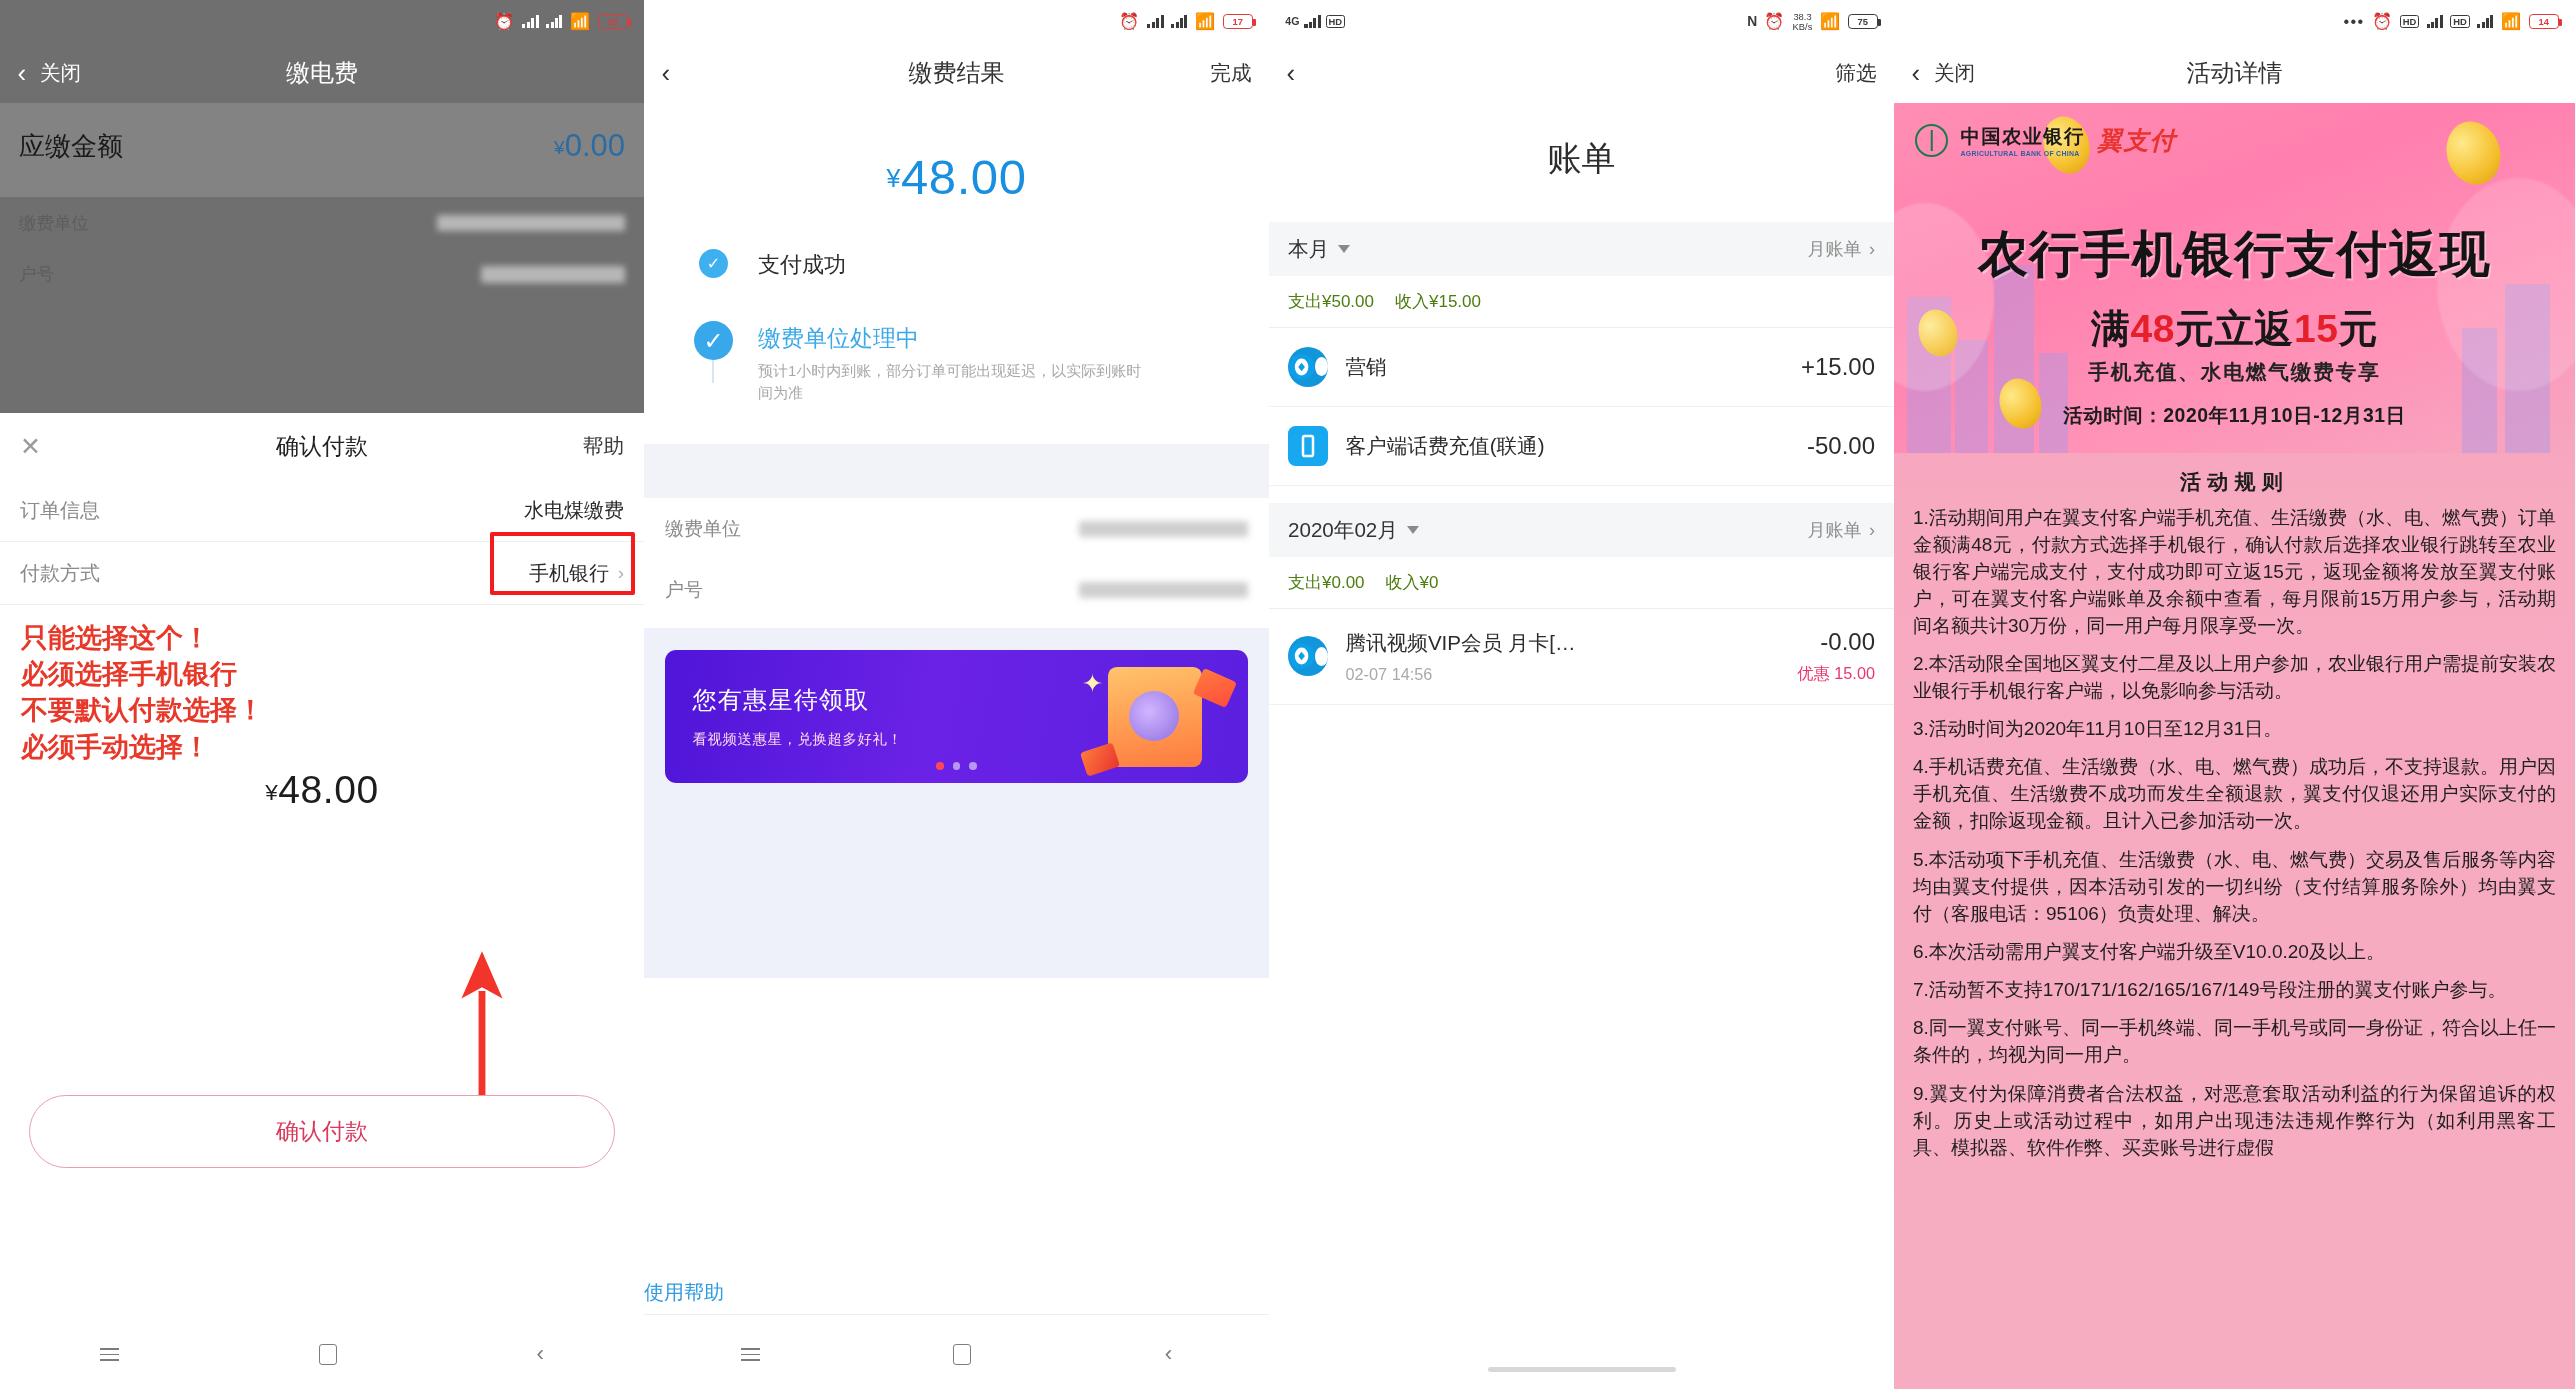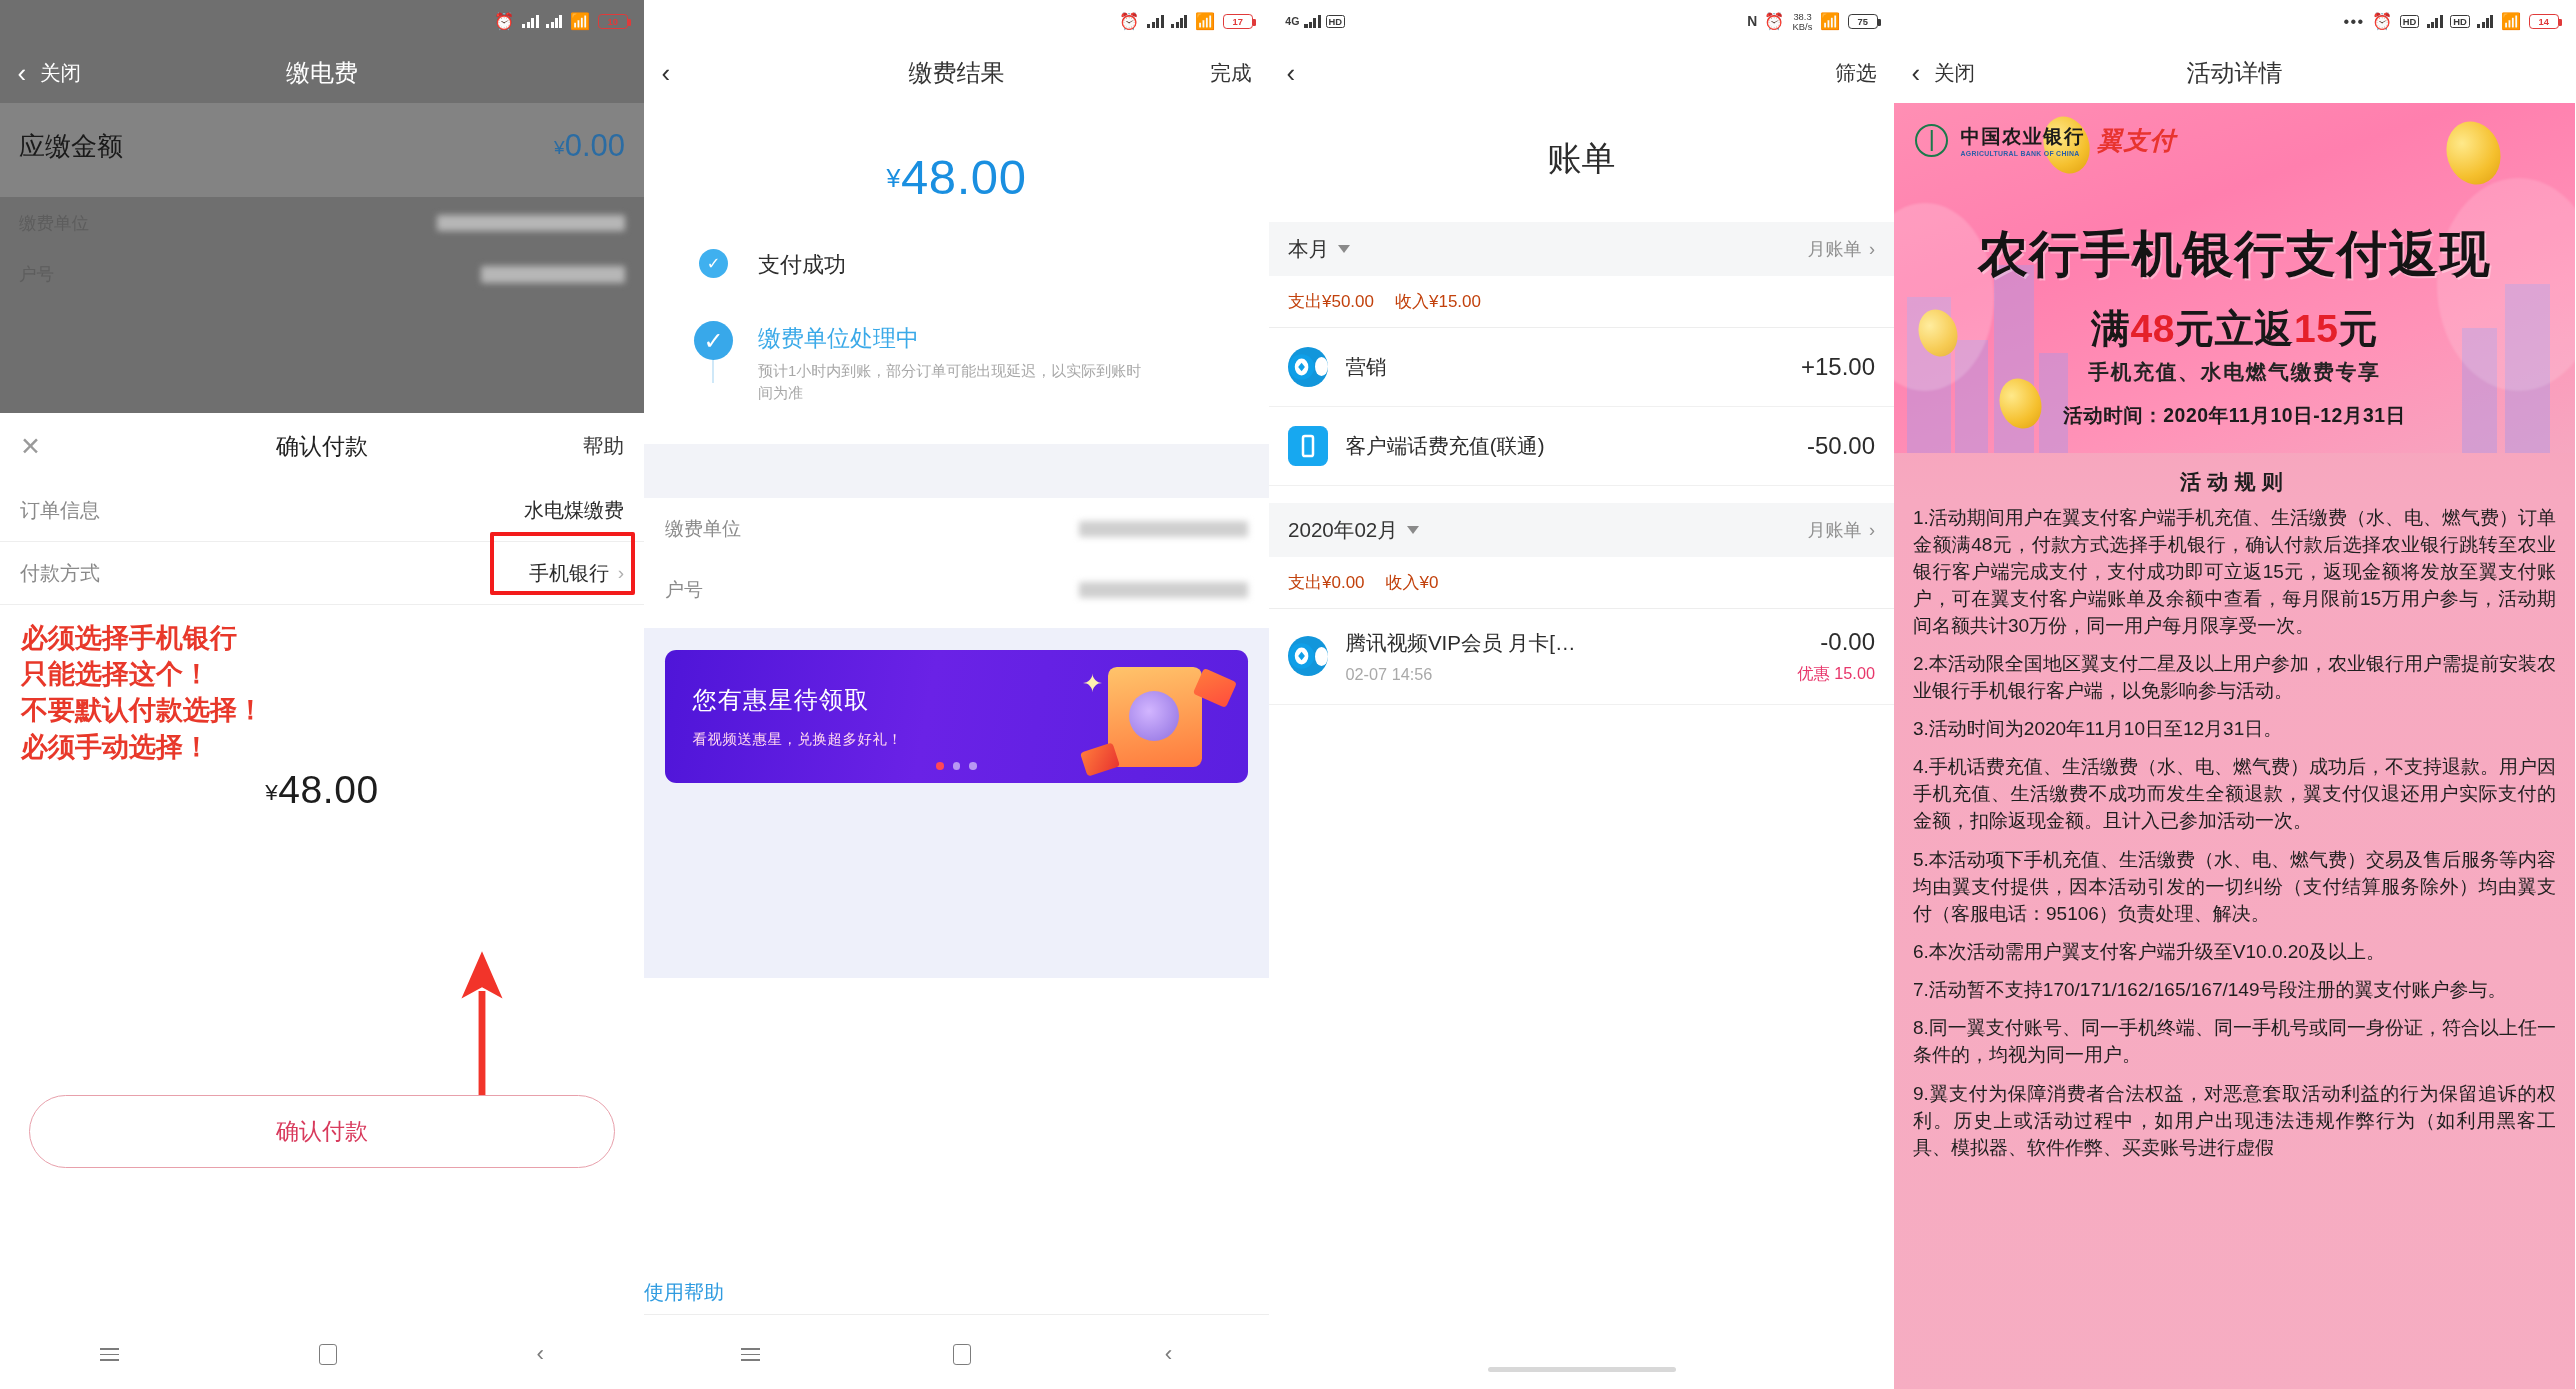--- a/index.html
+++ b/index.html
@@ -177,21 +177,21 @@
   
   .p3 { background:#fff; }
   .p3-title { text-align:center; font-size: 34px; color:#2d2d2d; margin-top: 33px; }
   .p3-sechead {
     margin-top: 40px; height: 54px; background:#f5f6f7; display:flex; align-items:center;
     padding: 0 19px; justify-content:space-between;
   }
   .p3-month { font-size:20.6px; color:#333; display:flex; align-items:center; gap:8.8px;}
   .caret { width:0;height:0;border-left:6.9px solid transparent;border-right:6.9px solid transparent;border-top:8.1px solid #8a8a8a;}
   .p3-monthbill { font-size:18px; color:#8f8f8f; display:flex; align-items:center; gap:7.5px;}
-  .p3-sums { padding: 13.8px 19px; font-size:17px; color:#c2410c; display:flex; gap:21px; border-bottom:0.6px solid #ededed;}
+  .p3-sums { padding: 13.8px 19px; font-size:17px; color:#4d7c0f; display:flex; gap:21px; border-bottom:0.6px solid #ededed;}
   .p3-item { display:flex; align-items:center; padding: 19px; gap: 17.5px; border-bottom:0.6px solid #f0f0f0;}
   .p3-ico { width: 40px; height:40px; border-radius:50%; flex:0 0 auto; display:flex; align-items:center; justify-content:center;}
   .ico-bestpay { background:#1296db; }
   .ico-bestpay::after{ content:""; width:19px;height:19px;background:#fff;border-radius:50%;box-shadow: inset 0 0 0 0; }
   .ico-phone { background:#1ba7f0; border-radius:7.5px; }
   .p3-item-body { flex:1; min-width:0; }
   .p3-item-name { font-size:20.6px; color:#2c2c2c; white-space:nowrap; overflow:hidden; text-overflow:ellipsis;}
   .p3-item-time { font-size:16.3px; color:#a9a9a9; margin-top: 7.5px;}
   .p3-item-right { text-align:right; }
   .p3-item-amt { font-size:24px; color:#2c2c2c; }
@@ -305,22 +305,22 @@
       <div class="sheet-row">
         <span class="k">付款方式</span>
         <span class="v">
           <span>手机银行</span>
           <span class="chev">›</span>
         </span>
         <span class="hl-box"></span>
       </div>
 
       <div class="annot">
+        <div>只能选择这个！</div>
         <div>必须选择手机银行</div>
-        <div>只能选择这个！</div>
         <div>不要默认付款选择！</div>
         <div>必须手动选择！</div>
       </div>
 
       <div class="arrow-wrap">
         <svg width="56" height="176" viewBox="0 0 90 282">
           <path d="M45 282 L45 64" stroke="#f2342a" stroke-width="11" fill="none"></path>
           <path d="M45 0 L78 76 L45 58 L12 76 Z" fill="#f2342a"></path>
         </svg>
       </div>

